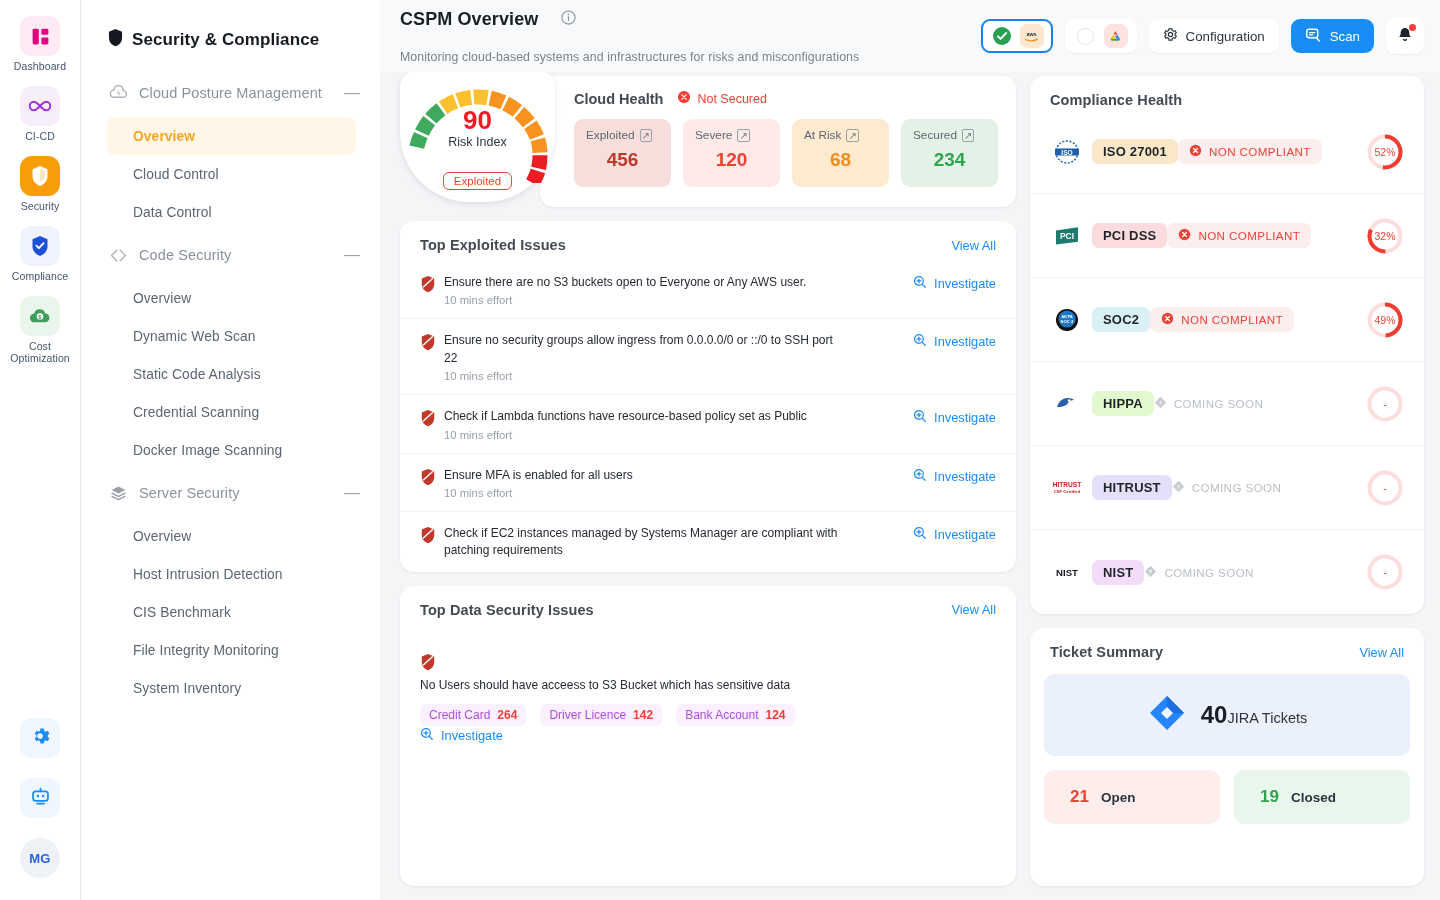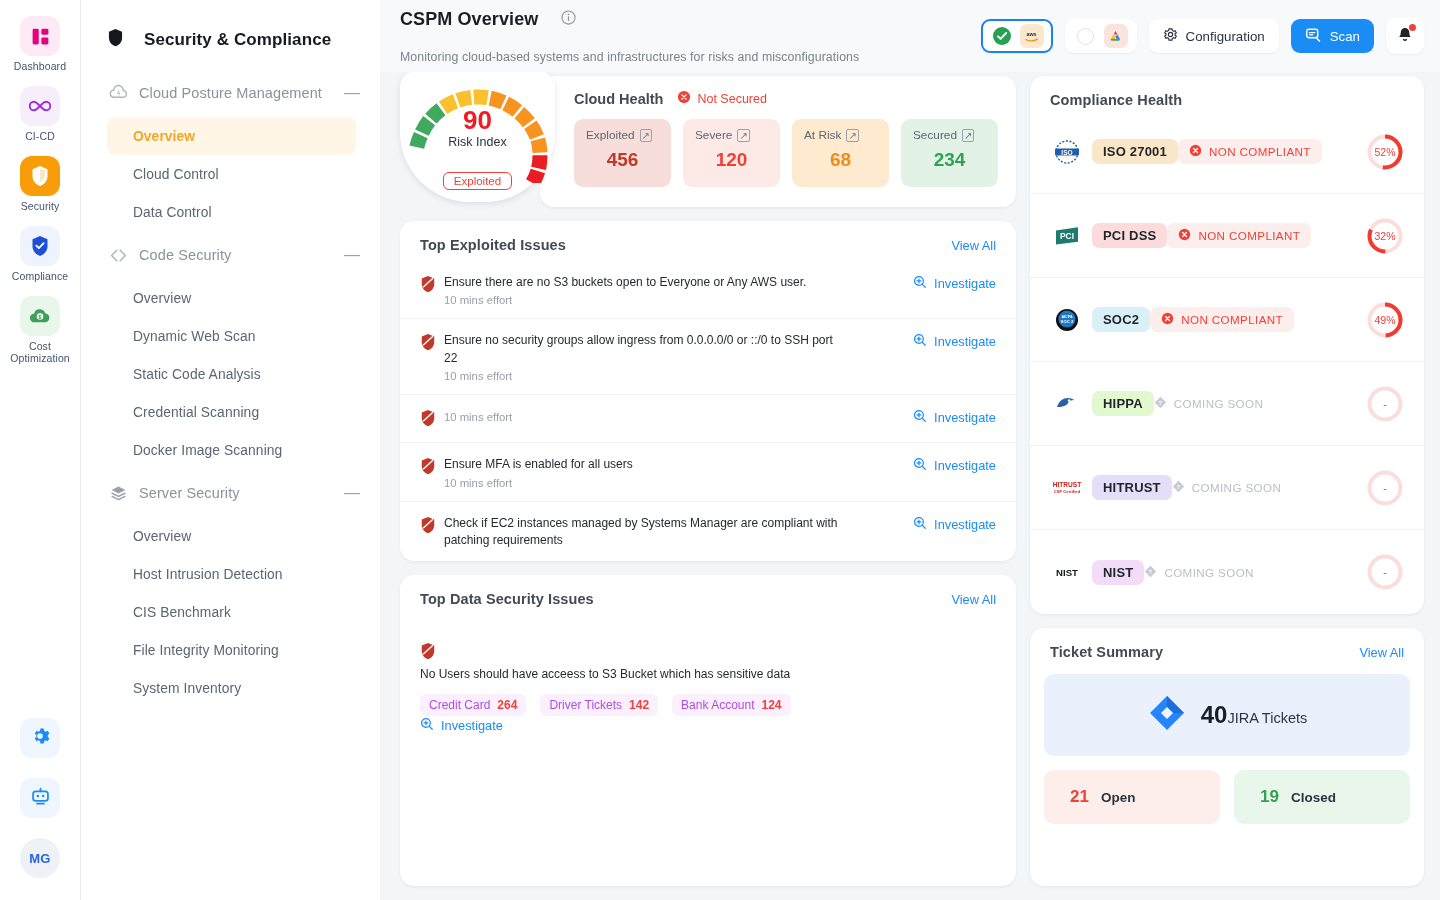--- a/index.html
+++ b/index.html
@@ -33,21 +33,21 @@
     display:flex;align-items:center;justify-content:center;
     font-size:13px;font-weight:bold;color:#2563eb;letter-spacing:.3px;cursor:pointer;
   }
 
   
   .nav {
     width: 300px; flex: 0 0 300px; height: 900px;
     background:#ffffff; border-left:1px solid #e8eaee;
     padding: 28px 0 0 0;
   }
-  .nav-title { display:flex; align-items:center; gap:20px; padding: 0 24px 0 26px; margin-bottom: 24px;}
+  .nav-title { display:flex; align-items:center; gap:8px; padding: 0 24px 0 26px; margin-bottom: 24px;}
   .nav-title-text { font-size:17px; font-weight:bold; color:#161b22; letter-spacing:.1px;}
   .nav-group { display:flex; align-items:center; padding: 0 20px 0 26px; height:36px; margin-bottom:6px; cursor:pointer;}
   .nav-group-ico { width:22px; flex:0 0 22px; display:flex; align-items:center; justify-content:center; margin-right:10px;}
   .nav-group-text { font-size:14.5px; color:#8a929e; flex:1 1 auto; letter-spacing:.1px;}
   .nav-collapse { color:#9aa1ab; font-size:16px; line-height:1; }
   .nav-item {
     height:38px; display:flex; align-items:center;
     margin: 0 24px 0 26px; padding-left: 26px; border-radius:8px;
     font-size:13.8px; color:#5b6573; cursor:pointer; letter-spacing:.1px;
   }
@@ -502,20 +502,21 @@
               </span>
             </div>
             <div class="issue">
               <span class="issue-ico">
                 <svg width="16" height="17" viewBox="0 0 18 19">
                     <path d="M9 1l7 3v6.4c0 4.6-3 7.6-7 9-4-1.4-7-4.4-7-9V4l7-3z" fill="#c0392b"></path>
                     <path d="M3.4 13.8L14.6 3.6" stroke="#fff" stroke-width="1.6"></path>
                   </svg>
               </span>
               <div class="issue-body">
+                <div class="issue-text">Check if Lambda functions have resource-based policy set as Public</div>
                 <div class="issue-effort">10 mins effort</div>
               </div>
               <span class="investigate">
                 <span>
                   <svg width="14" height="14" viewBox="0 0 16 16">
                       <circle cx="6.8" cy="6.8" r="5" fill="none" stroke="#1a8cf5" stroke-width="1.4"></circle>
                       <path d="M4.6 6.8h4.4M6.8 4.6v4.4M10.4 10.4L14 14" stroke="#1a8cf5" stroke-width="1.4" stroke-linecap="round"></path>
                     </svg>
                 </span>
                 <span>Investigate</span>
@@ -578,21 +579,21 @@
                 </svg>
             </span>
             <div class="issue-body">
               <div class="issue-text">No Users should have acceess to S3 Bucket which has sensitive data</div>
               <div class="tags">
                 <span class="tag">
                   <span>Credit Card</span>
                   <b>264</b>
                 </span>
                 <span class="tag">
-                  <span>Driver Tickets</span>
+                  <span>Driver Licence</span>
                   <b>142</b>
                 </span>
                 <span class="tag">
                   <span>Bank Account</span>
                   <b>124</b>
                 </span>
               </div>
             </div>
             <span class="investigate">
               <span>

